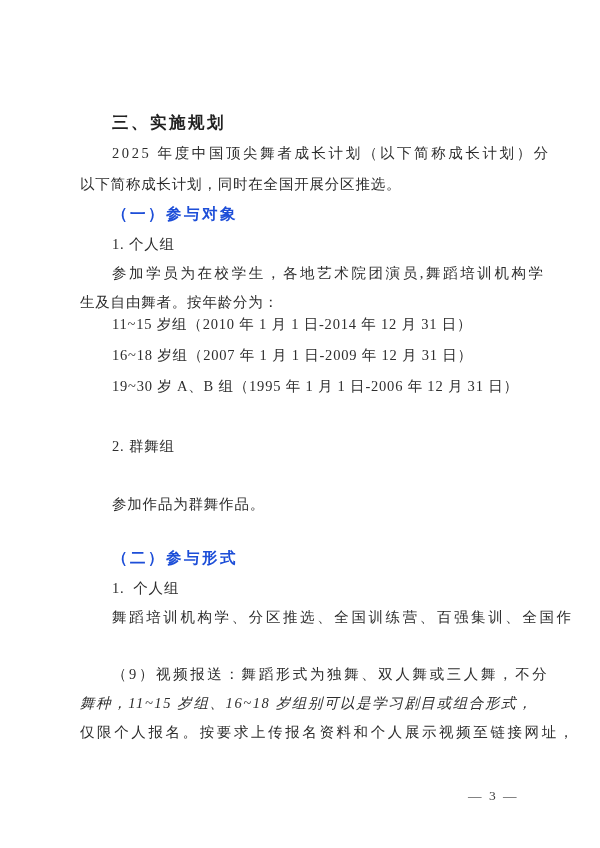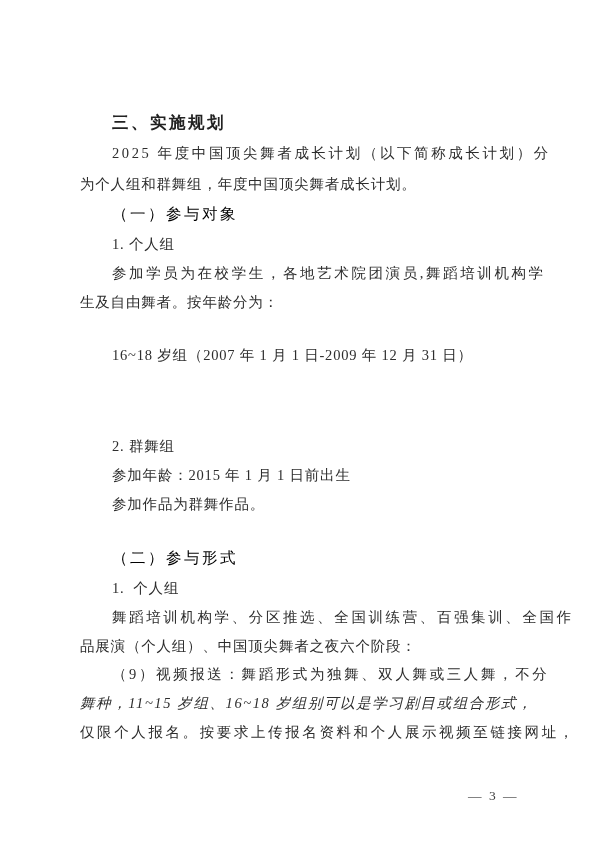--- a/index.html
+++ b/index.html
@@ -28,54 +28,54 @@
   .s1   { letter-spacing: 1.6px; font-style: italic; }
   .s2   { letter-spacing: 2.6px; }
   .h1 {
     font-family: "Liberation Sans", "DejaVu Sans", sans-serif;
     font-weight: bold;
     font-size: 16.5px;
     letter-spacing: 2.5px;
     color: #222222;
   }
   .h2 {
-    font-weight: normal;
+    font-weight: bold;
     font-size: 15.5px;
     letter-spacing: 2.5px;
-    color: #000000;
+    color: #1d4ed8;
   }
   .footer {
     position: absolute;
     left: 468px;
     top: 788px;
     font-size: 13.5px;
     letter-spacing: 2px;
     color: #3a3a3a;
     white-space: pre;
   }
 </style>
 </head>
 <body>
 
 <div class="page">
 
   <div class="line h1 ind" style="top:112px">三、实施规划</div>
   <div class="line s2 ind" style="top:143px">2025 年度中国顶尖舞者成长计划（以下简称成长计划）分</div>
-  <div class="line" style="top:174px">为个人组和群舞组，年度中国顶尖舞者成长计划。</div>
+  <div class="line" style="top:174px">以下简称成长计划，同时在全国开展分区推选。</div>
   <div class="line h2 ind" style="top:204px">（一）参与对象</div>
   <div class="line ind" style="top:234px">1. 个人组</div>
   <div class="line s2 ind" style="top:263px">参加学员为在校学生，各地艺术院团演员,舞蹈培训机构学</div>
   <div class="line" style="top:292px">生及自由舞者。按年龄分为：</div>
+  <div class="line ind" style="top:314px">11~15 岁组（2010 年 1 月 1 日-2014 年 12 月 31 日）</div>
   <div class="line ind" style="top:345px">16~18 岁组（2007 年 1 月 1 日-2009 年 12 月 31 日）</div>
+  <div class="line ind" style="top:376px">19~30 岁 A、B 组（1995 年 1 月 1 日-2006 年 12 月 31 日）</div>
   <div class="line ind" style="top:436px">2. 群舞组</div>
-  <div class="line ind" style="top:465px">参加年龄：2015 年 1 月 1 日前出生</div>
   <div class="line h2 ind" style="top:548px">（二）参与形式</div>
   <div class="line ind" style="top:494px">参加作品为群舞作品。</div>
   <div class="line ind" style="top:578px">1.  个人组</div>
   <div class="line s2 ind" style="top:607px">舞蹈培训机构学、分区推选、全国训练营、百强集训、全国作</div>
-  <div class="line" style="top:636px">品展演（个人组）、中国顶尖舞者之夜六个阶段：</div>
   <div class="line s2 ind" style="top:664px">（9）视频报送：舞蹈形式为独舞、双人舞或三人舞，不分</div>
   <div class="line s1" style="top:693px">舞种，11~15 岁组、16~18 岁组别可以是学习剧目或组合形式，</div>
   <div class="line s2" style="top:722px">仅限个人报名。按要求上传报名资料和个人展示视频至链接网址，</div>
 
   <div class="footer">— 3 —</div>
 
 </div>
 
 </body></html>

